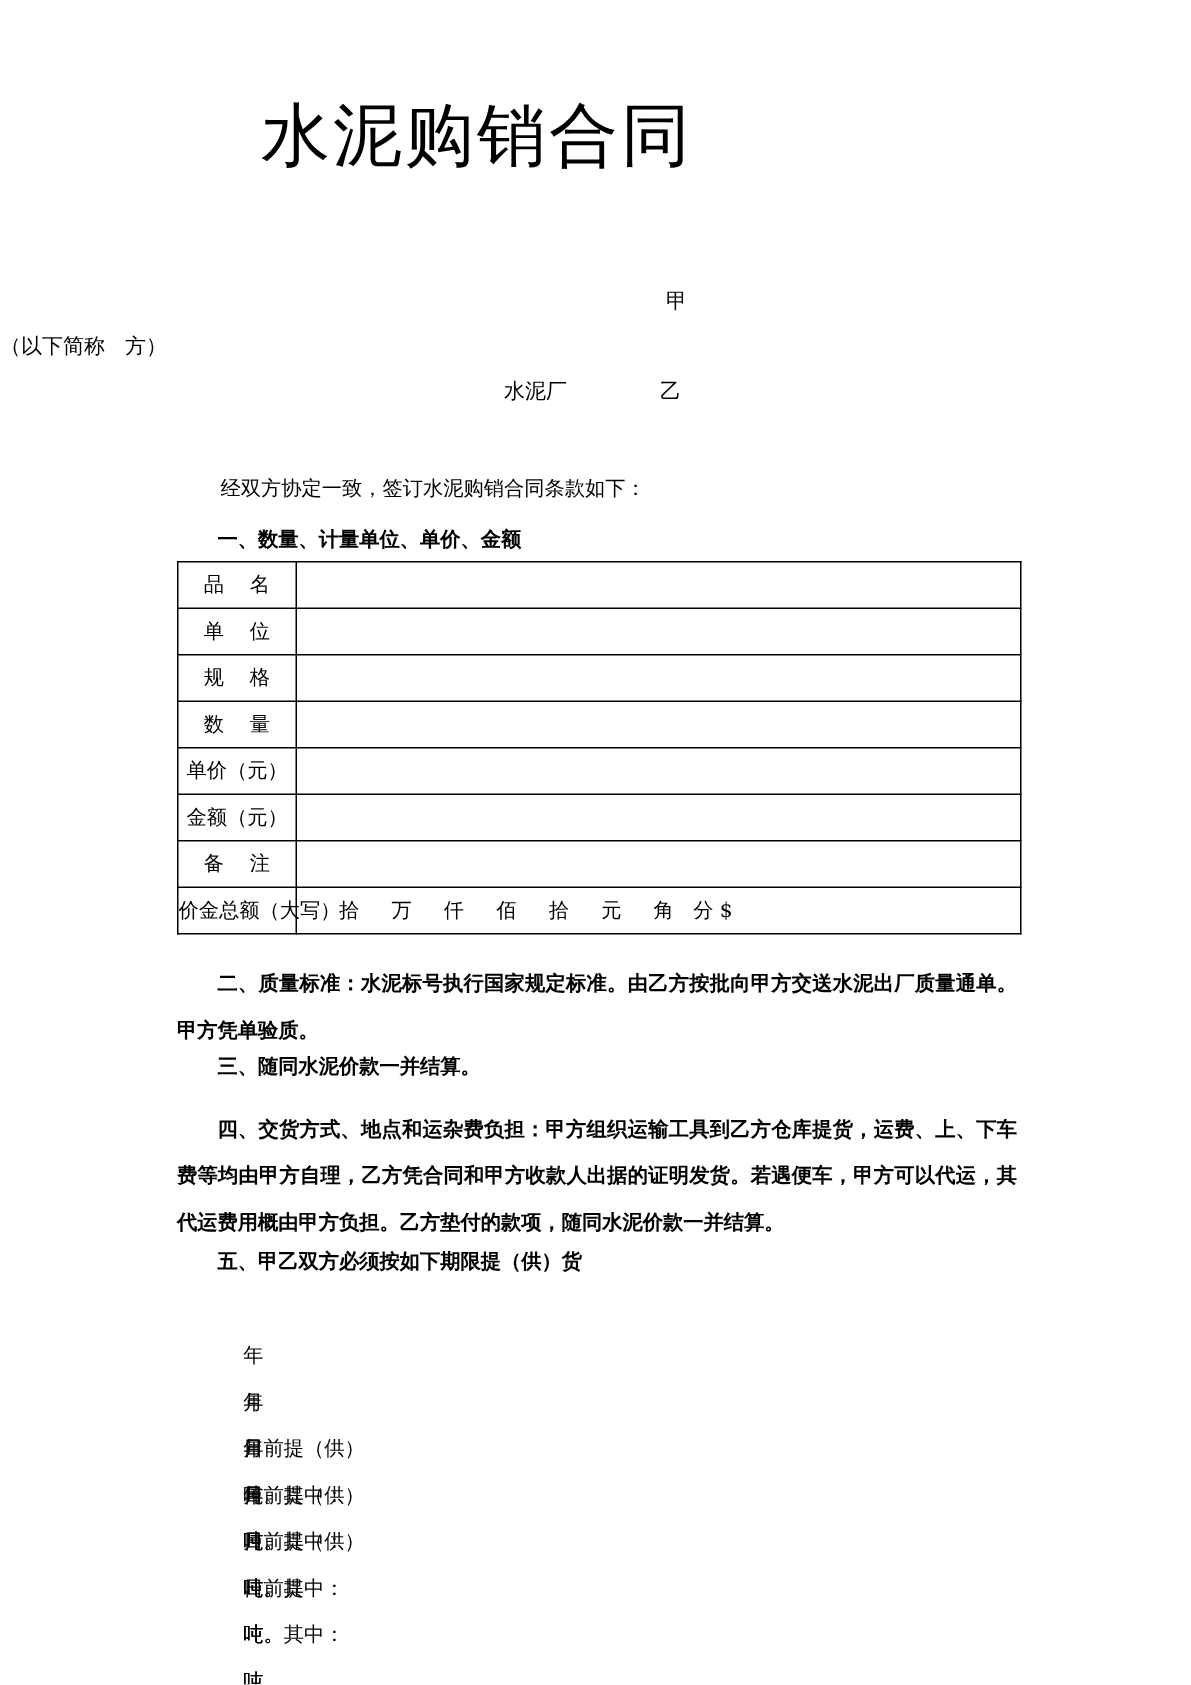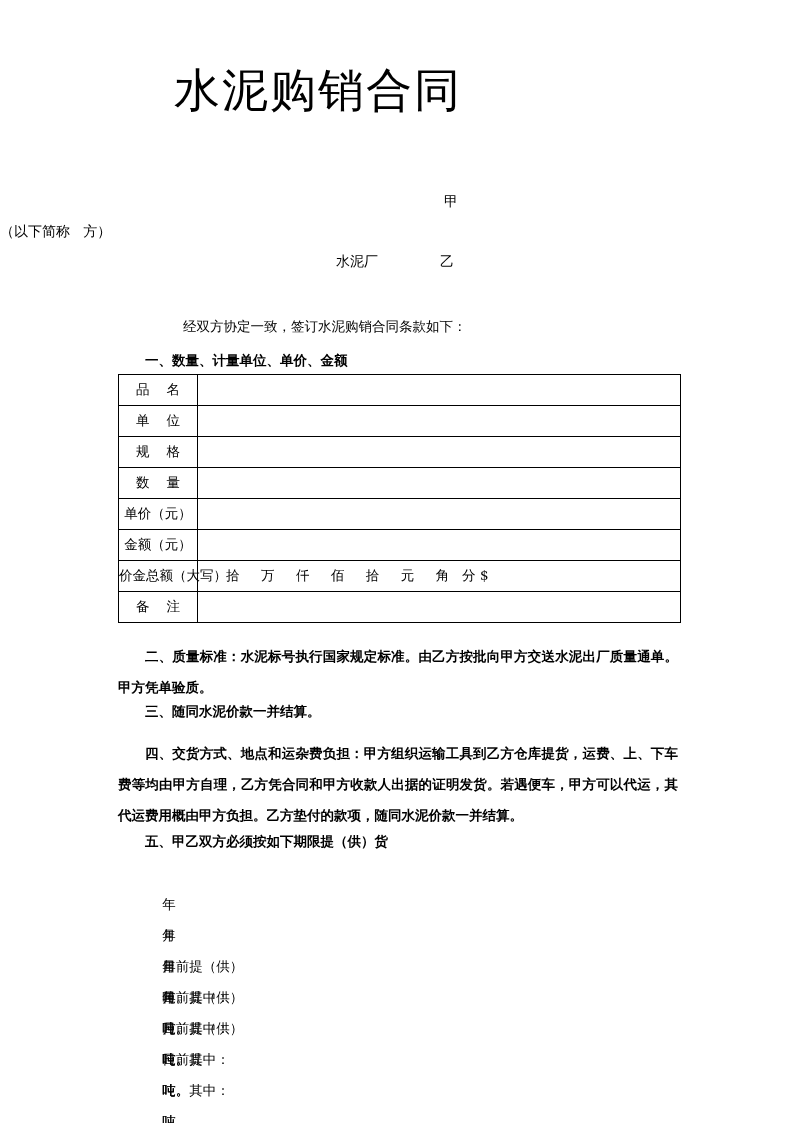--- a/index.html
+++ b/index.html
@@ -82,21 +82,20 @@
   }
 
   
   .intro-line {
     position: absolute;
     left: 147px;
     top: 313px;
     font-size: 13.5px;
     line-height: 26px;
     white-space: pre;
-    margin-left: 36px;
   }
   .section-heading {
     position: absolute;
     font-weight: bold;
     font-size: 13.5px;
     line-height: 26px;
     white-space: pre;
   }
 
   
@@ -219,27 +218,27 @@
       </tr>
       <tr>
         <td class="label">单价（元）</td>
         <td class="value"></td>
       </tr>
       <tr>
         <td class="label">金额（元）</td>
         <td class="value"></td>
       </tr>
       <tr>
+        <td class="label">备    注</td>
+        <td class="value"></td>
+      </tr>
+      <tr>
         <td class="total-label">价金总额（大写）</td>
         <td class="total-value">拾     万     仟     佰     拾     元     角   分 $</td>
       </tr>
-      <tr>
-        <td class="label">备    注</td>
-        <td class="value"></td>
-      </tr>
     </tbody>
   </table>
 
   <div class="clause last-justify" style="top:641px;">二、质量标准：水泥标号执行国家规定标准。由乙方按批向甲方交送水泥出厂质量通单。甲方凭单验质。</div>
 
   <div class="clause last-justify" style="top:696px;">三、随同水泥价款一并结算。</div>
 
   <div class="clause last-justify" style="top:738px;">四、交货方式、地点和运杂费负担：甲方组织运输工具到乙方仓库提货，运费、上、下车费等均由甲方自理，乙方凭合同和甲方收款人出据的证明发货。若遇便车，甲方可以代运，其代运费用概由甲方负担。乙方垫付的款项，随同水泥价款一并结算。</div>
 
   <div class="section-heading" style="left:145px; top:828px;">五、甲乙双方必须按如下期限提（供）货</div>

